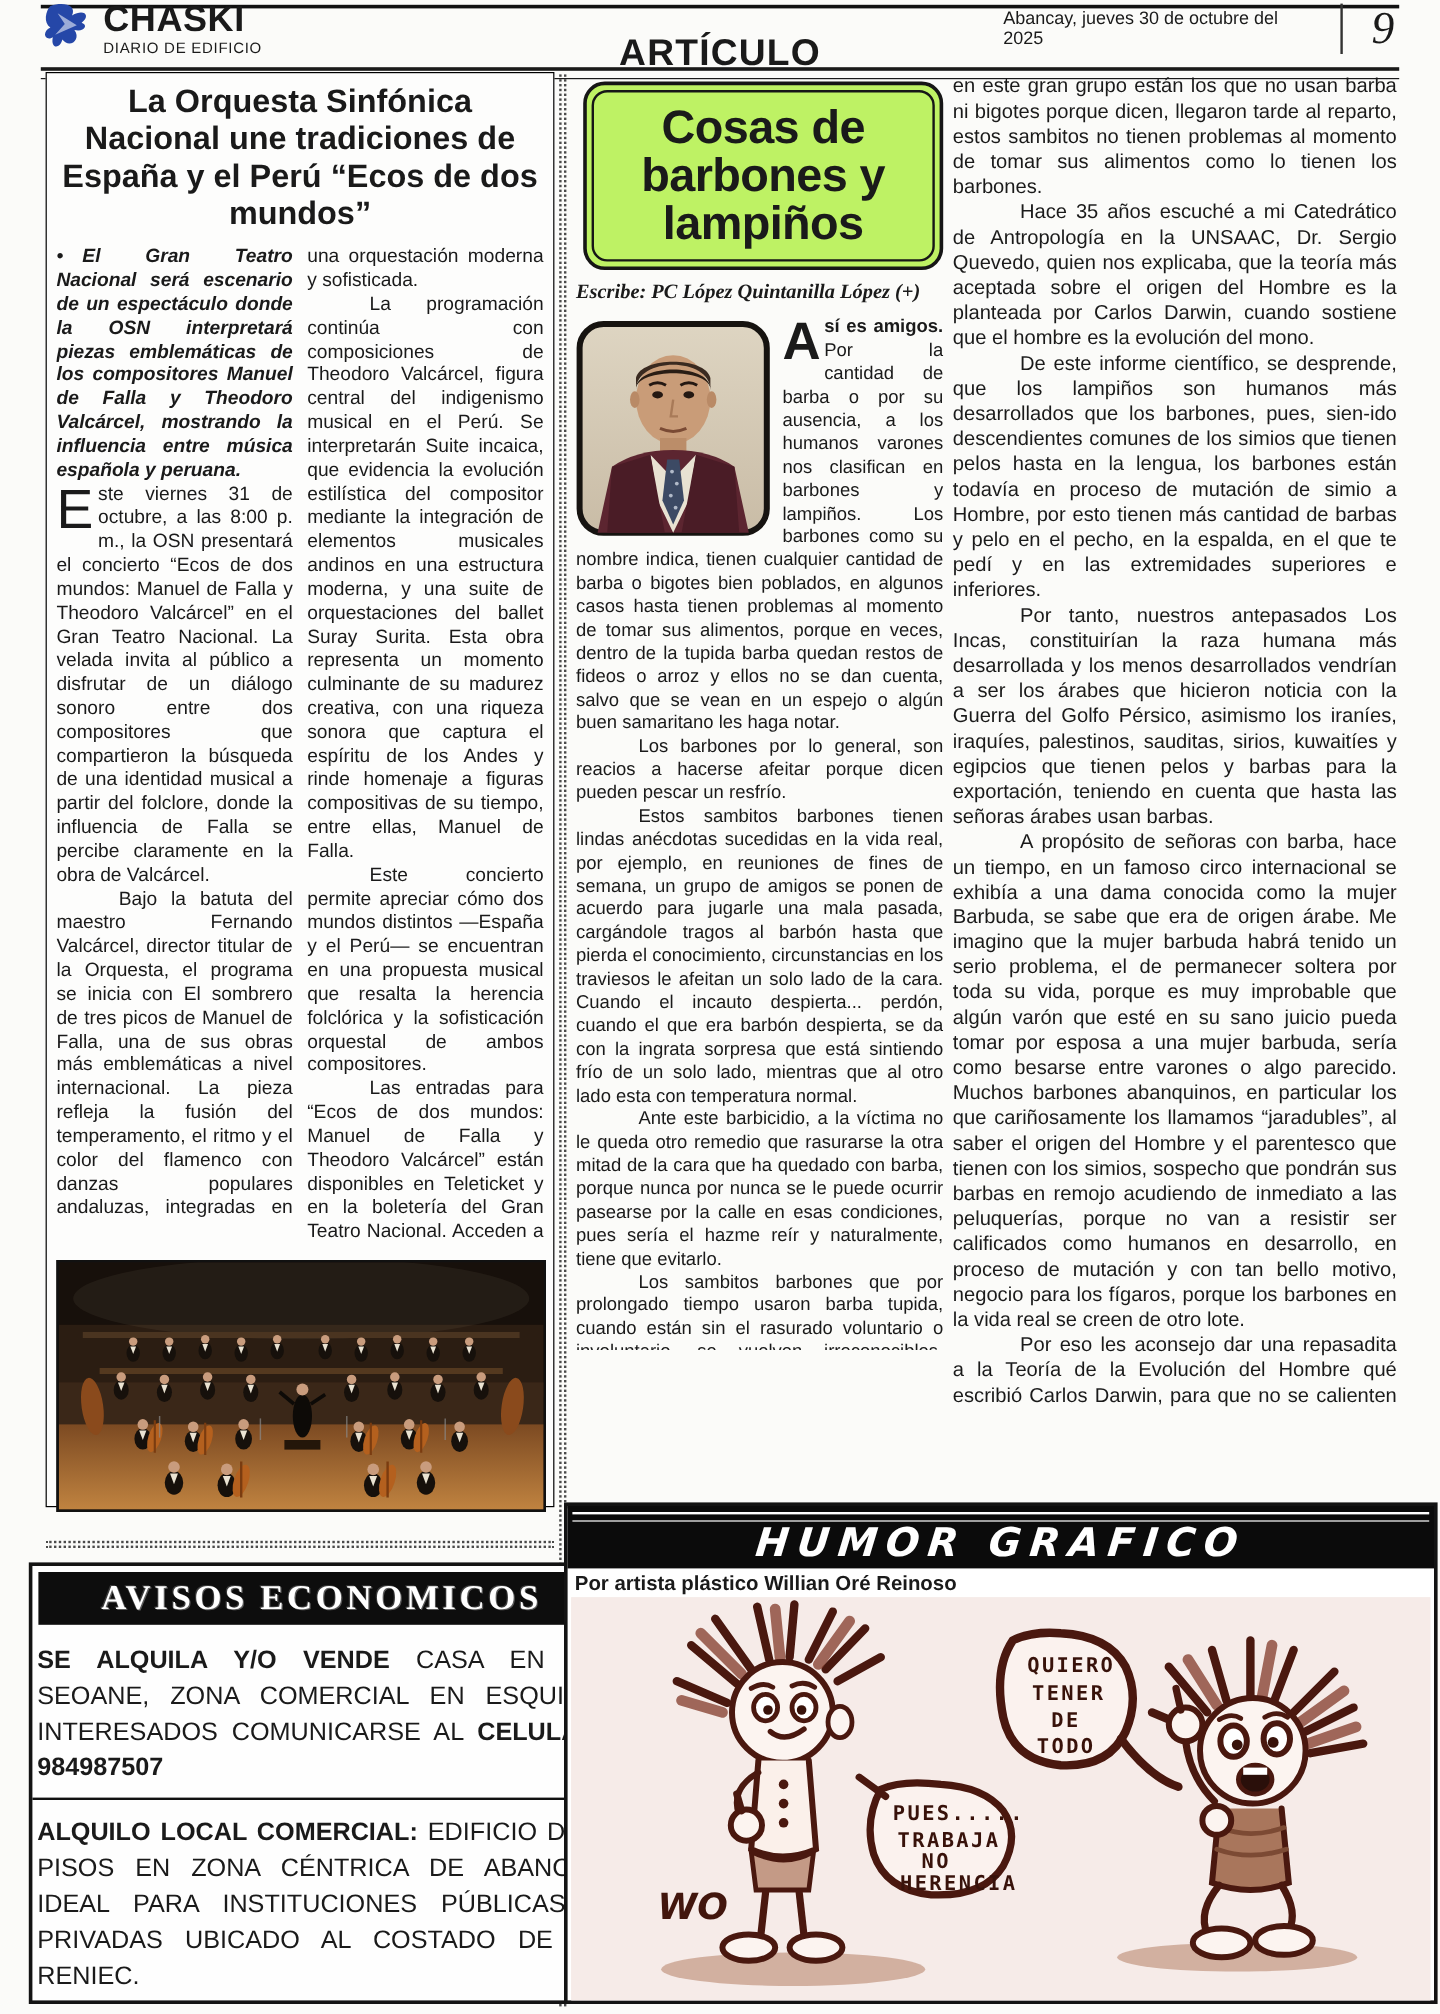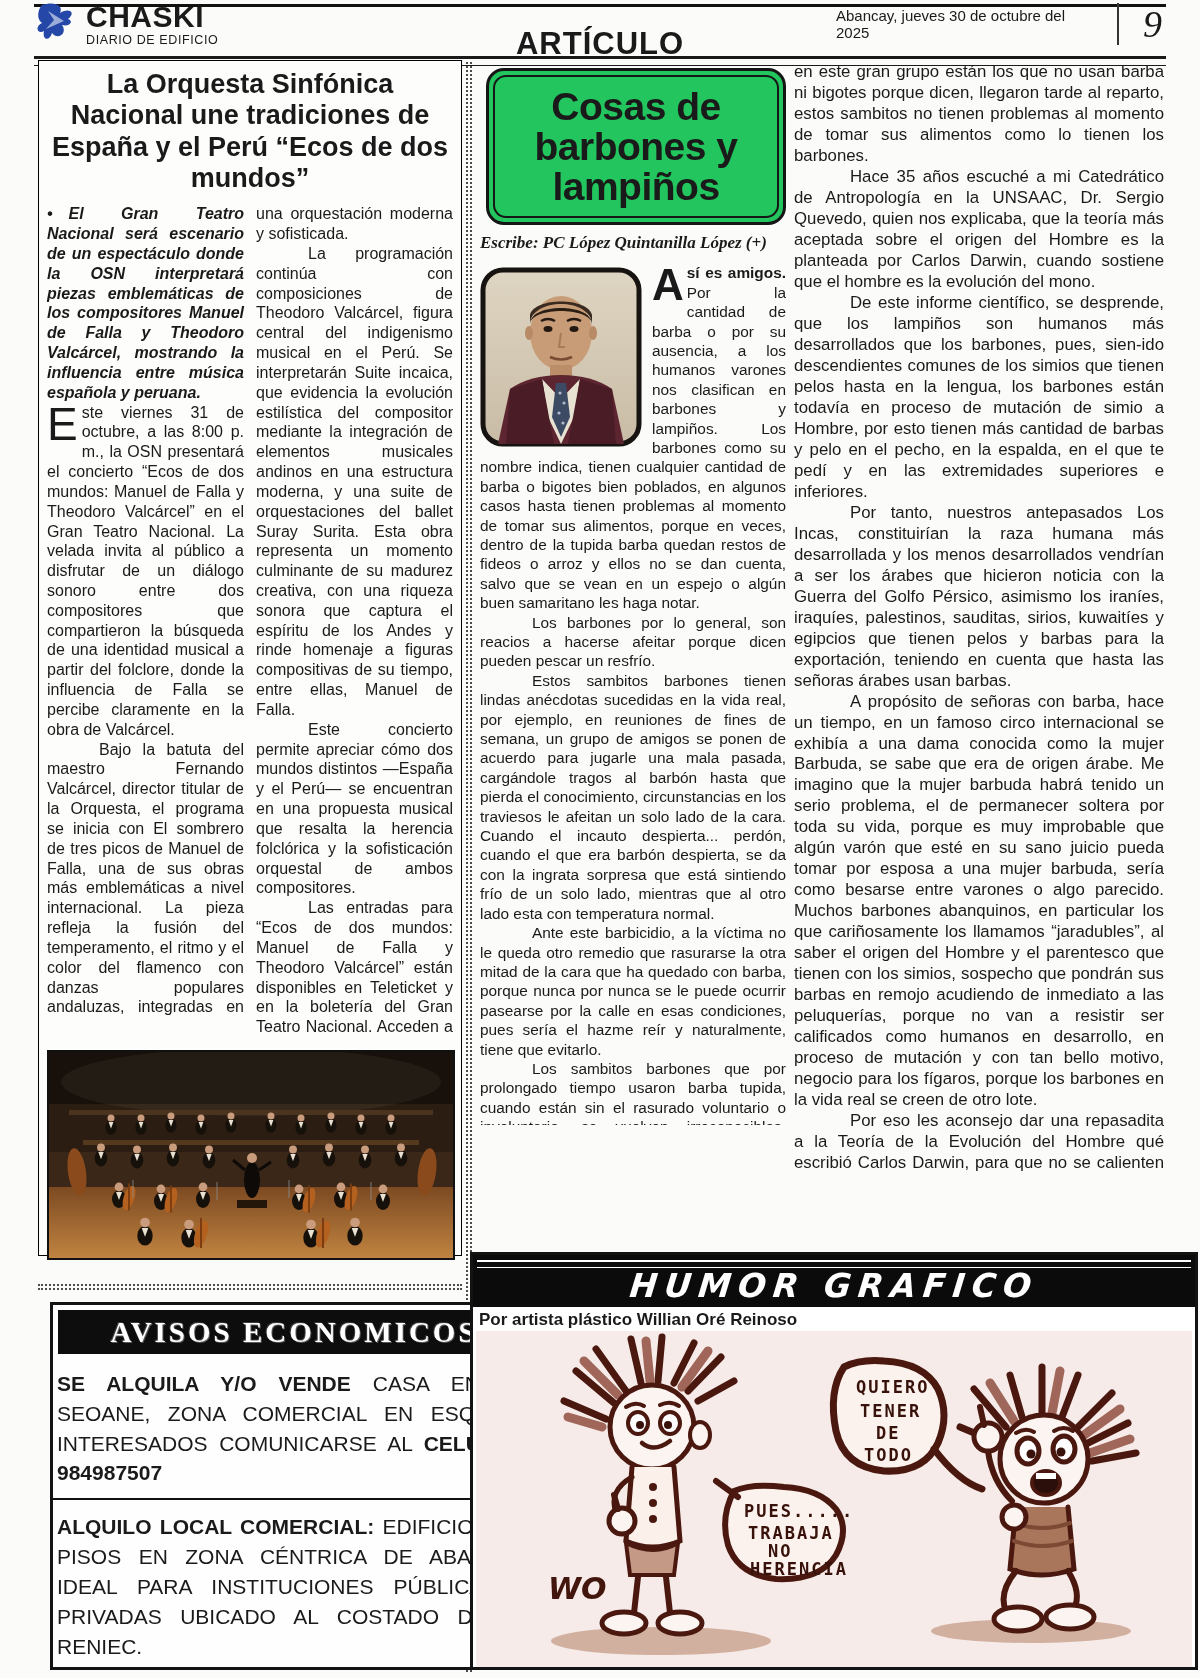--- a/index.html
+++ b/index.html
@@ -31,36 +31,36 @@
   .lead{font-weight:bold;font-style:italic;}
   .lead .bullet{font-weight:bold;margin-right:16px;}
   .para{margin:0;text-indent:52px;}
   .para.noindent{text-indent:0;}
   .dropcap{float:left;font-size:46px;line-height:.82;font-weight:normal;padding:3px 4px 0 0;}
   .orch-photo{margin-top:8px;border:2px solid #111;display:block;width:404px;height:206px;background:#1c140f;}
 
   
   .mid-col{left:480px;top:62px;width:306px;}
   .kicker{font-family:"Liberation Serif",serif;font-weight:bold;font-size:16.5px;letter-spacing:.2px;}
-  .headline-outer{border:3px solid #161616;border-radius:18px;padding:4px;margin:6px 0 8px 6px;background:#22c55e;}
+  .headline-outer{border:3px solid #161616;border-radius:18px;padding:4px;margin:6px 0 8px 6px;background:#bef264;}
   .headline-inner{border:2px solid #161616;border-radius:13px;padding:10px 4px;text-align:center;}
   .headline{font-size:39px;font-weight:bold;line-height:1.02;letter-spacing:-.5px;}
   .byline{font-family:"Liberation Serif",serif;font-weight:bold;font-style:italic;font-size:17px;margin:8px 0 10px;}
   .mid-body{font-size:15.4px;line-height:1.26;text-align:justify;height:862px;overflow:hidden;}
   .portrait-wrap{float:left;width:162px;height:180px;margin:4px 10px 4px 0;}
   .portrait-wrap svg{display:block;}
   .dropcap-a{float:left;font-size:44px;line-height:.8;font-weight:bold;padding:4px 3px 0 0;}
 
   
   .right-col{left:794px;top:62px;width:370px;font-size:16.8px;line-height:1.25;text-align:justify;height:1110px;overflow:hidden;}
   .right-col .para{text-indent:56px;}
   .right-col .para.noindent{text-indent:0;}
 
   
-  .avisos-box{left:50px;top:1302px;width:488px;height:368px;border:3px solid #131313;box-sizing:border-box;background:#fefefe;}
+  .avisos-box{left:24px;top:1302px;width:488px;height:368px;border:3px solid #131313;box-sizing:border-box;background:#fefefe;}
   .avisos-band{margin:5px;background:#0d0d0d;height:44px;display:flex;align-items:center;justify-content:center;}
   .avisos-title{color:#fff;font-family:"Liberation Serif",serif;font-weight:bold;font-size:29px;letter-spacing:3px;
                 text-shadow:1px 1px 0 #5a5a5a, -1px -1px 0 #3a3a3a;}
   .ad{padding:10px 4px 8px;font-size:21px;line-height:1.42;text-align:justify;}
   .ad b{font-weight:bold;}
   .ad-divider{height:0;border-top:2px solid #111;margin:2px 0;}
 
   
   .humor-box{left:470px;top:1252px;width:728px;height:418px;border:3px solid #131313;box-sizing:border-box;background:#fff;}
   .humor-band{background:#0b0b0b;height:50px;border-top:2px solid #0b0b0b;position:relative;display:flex;align-items:center;justify-content:center;}

